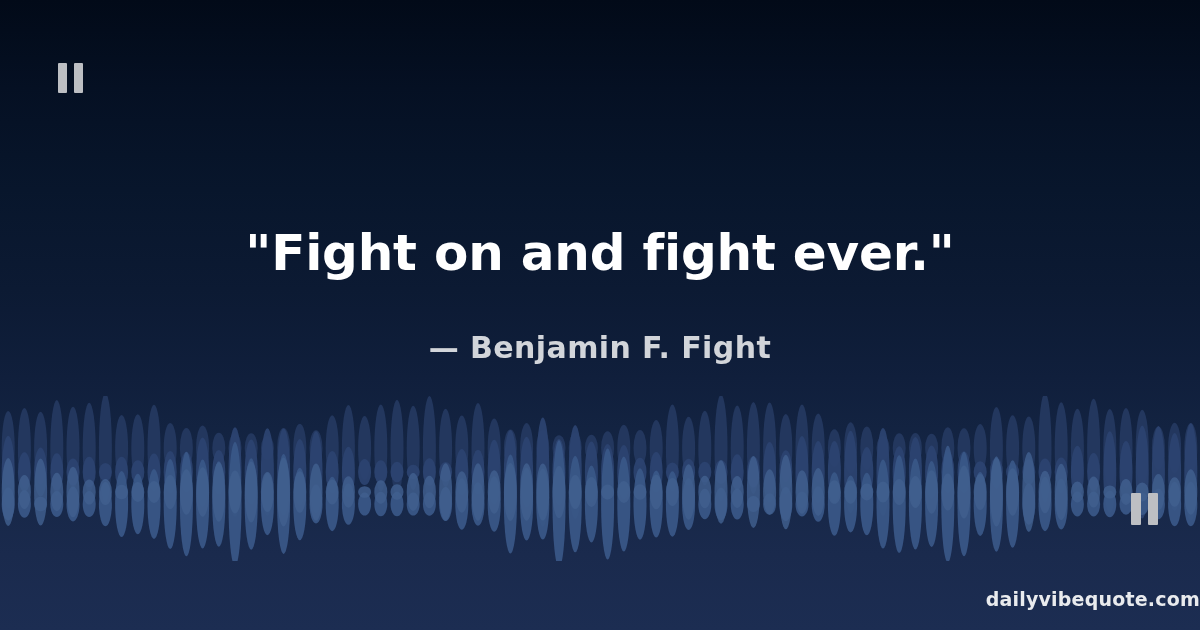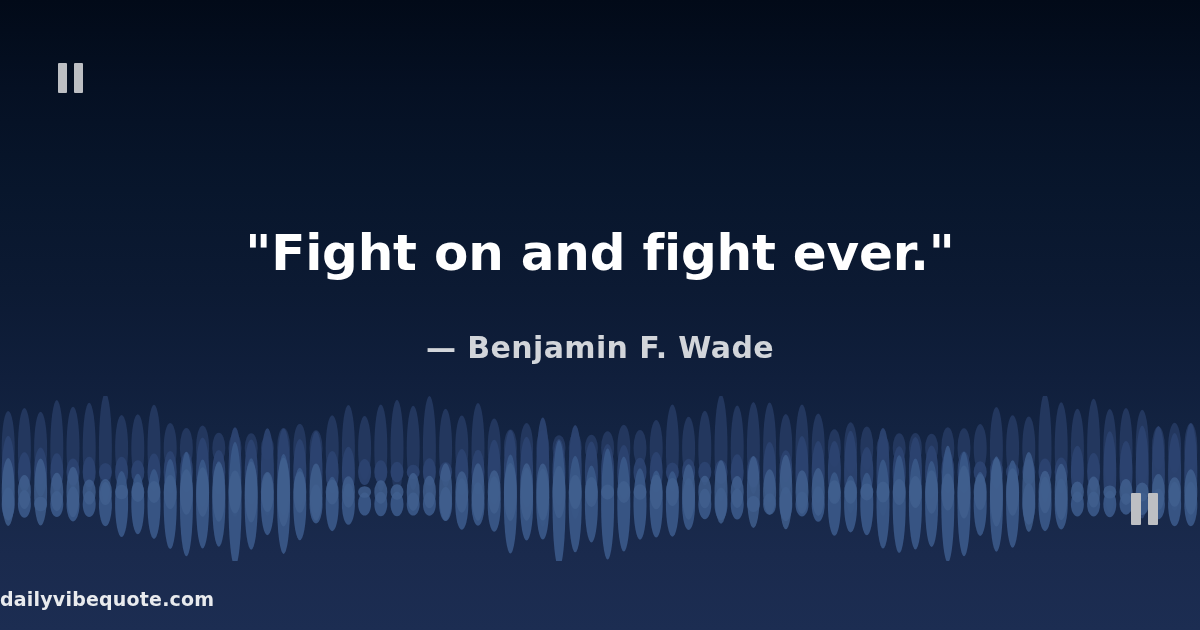--- a/index.html
+++ b/index.html
@@ -97,21 +97,21 @@
     color: #d2d5da;
     font-size: 30px;
     font-weight: 700;
     letter-spacing: 0.4px;
   }
   #site-footer {
     position: absolute;
     left: 0;
     right: 0;
     top: 588px;
-    text-align: left;
+    text-align: right;
     color: #e9ebee;
     font-size: 19px;
     font-weight: 700;
     letter-spacing: 0.2px;
   }
 </style>
 </head>
 <body>
 
 <div id="card">
@@ -438,17 +438,17 @@
     <span></span>
   </div>
 
   <div id="quote-mark-bottom" class="quote-glyph">
     <span></span>
     <span></span>
   </div>
 
   <div id="content">
     <div id="quote-text">"Fight on and fight ever."</div>
-    <div id="quote-author">— Benjamin F. Wade</div>
+    <div id="quote-author">— Benjamin F. Fight</div>
     <div id="site-footer">dailyvibequote.com</div>
   </div>
 
 </div>
 
 </body></html>

